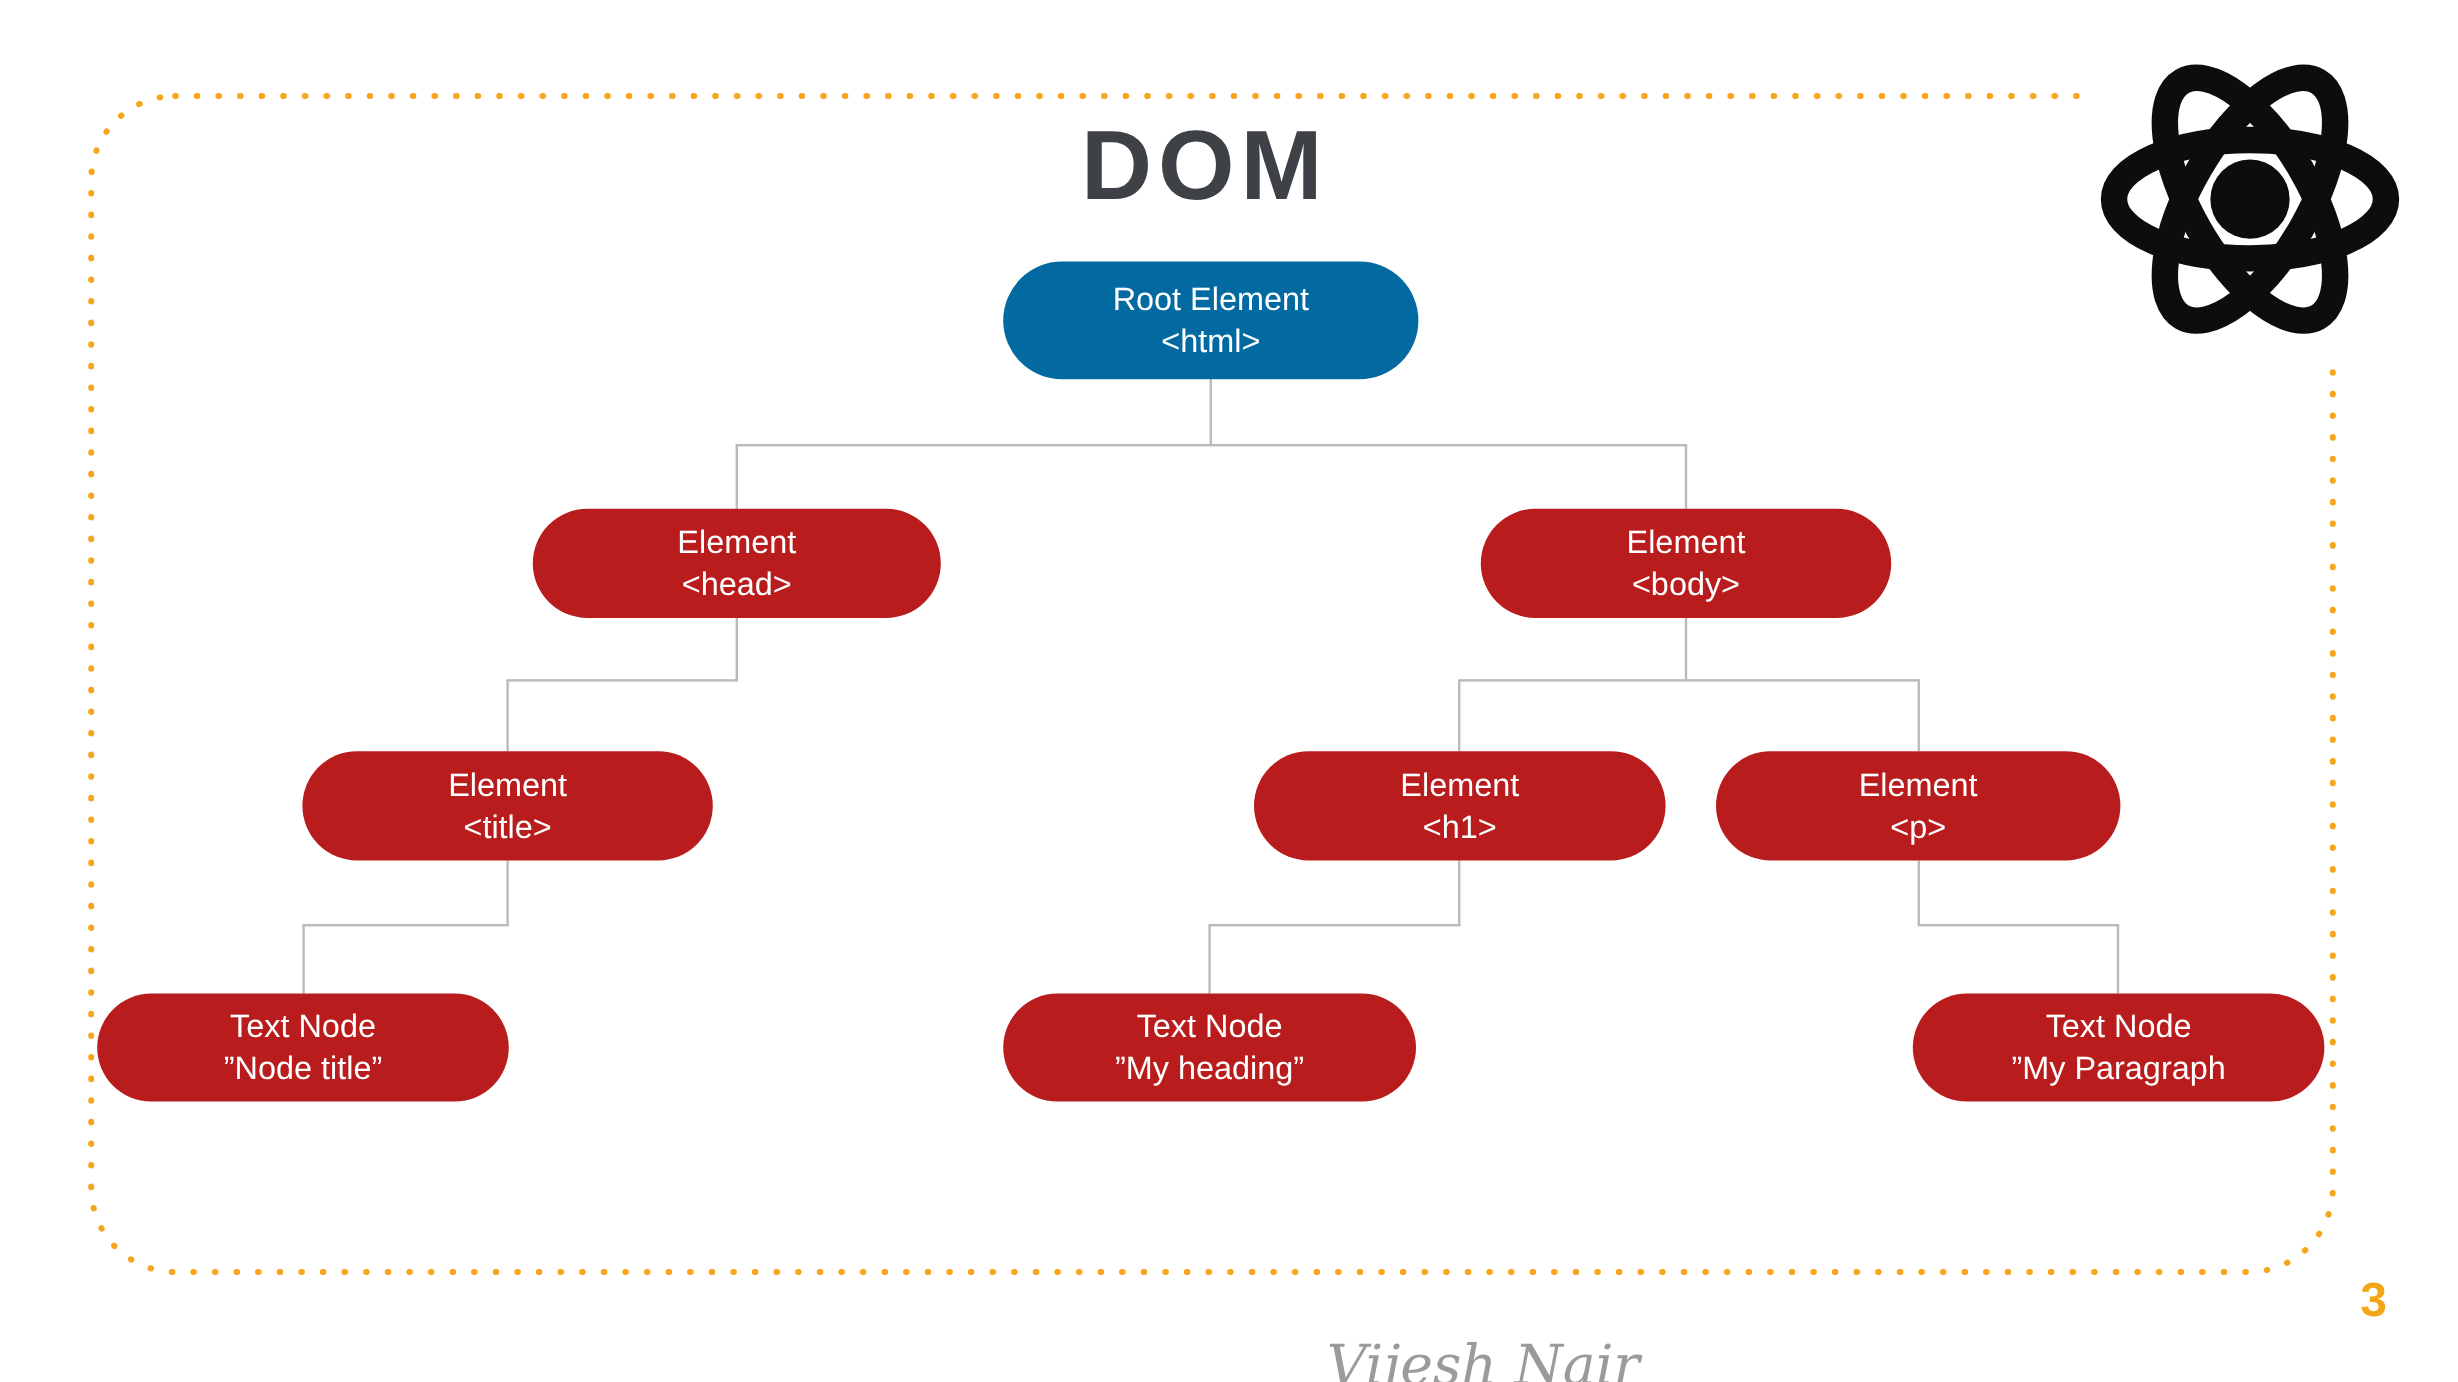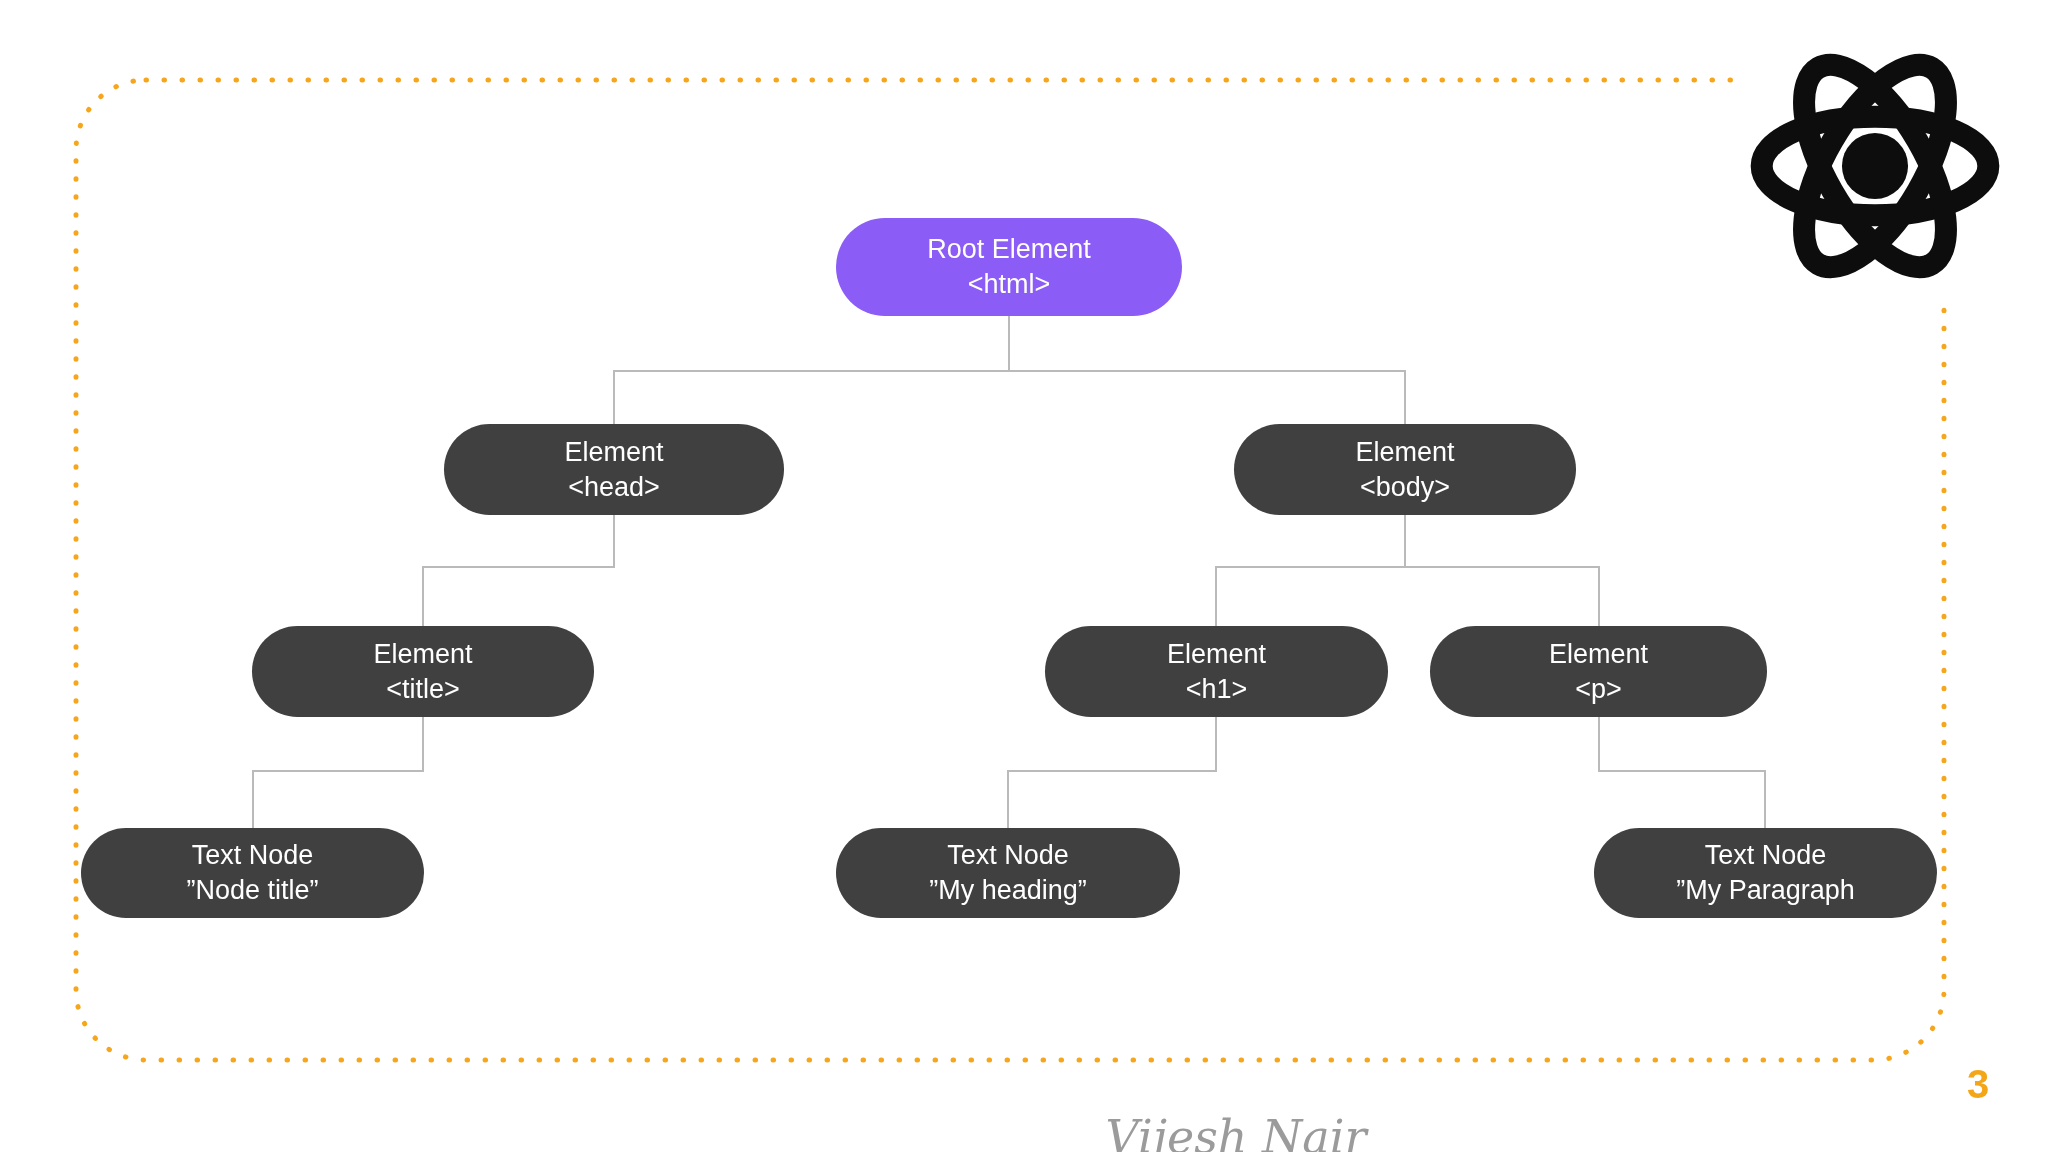--- a/index.html
+++ b/index.html
@@ -14,23 +14,23 @@
     font-size:82px;font-weight:800;letter-spacing:5px;color:#3E4145;
   }
   .react-logo{
     position:absolute;left:1736px;top:30px;width:278px;height:272px;
     background:#ffffff;display:flex;align-items:center;justify-content:center;
   }
   .react-logo svg{width:262px;height:256px;}
   .node{
     position:absolute;border-radius:60px;color:#ffffff;
     display:flex;flex-direction:column;align-items:center;justify-content:center;
-    text-align:center;line-height:35px;font-size:27px;background:#404040;
+    text-align:center;line-height:35px;font-size:27px;background:#b91c1c;
   }
-  .node--root{background:#8b5cf6;}
+  .node--root{background:#0369a1;}
   .cv{position:absolute;width:2px;background:#BABABA;}
   .ch{position:absolute;height:2px;background:#BABABA;}
   .page-number{
     position:absolute;left:1956px;top:1062px;width:44px;text-align:center;
     font-size:40px;font-weight:700;color:#F3A617;
   }
   .signature{
     position:absolute;left:1236px;top:1110px;transform:translateX(-50%);
     font-family:"DejaVu Serif", serif;font-style:italic;
     font-size:46px;color:#9B9B9B;white-space:nowrap;
@@ -38,20 +38,21 @@
 </style>
 </head>
 <body>
 
 <div class="slide">
 
   <svg class="border-svg" width="2048" height="1152">
     <rect x="76" y="80" width="1868" height="980" rx="70" ry="70" fill="none" stroke="#F6A61C" stroke-width="5" stroke-dasharray="0.5 17.5" stroke-linecap="round"></rect>
   </svg>
 
+  <div class="page-title">DOM</div>
 
   <div class="react-logo">
     <svg viewBox="-12.2 -12.2 24.4 24.4">
       <circle r="3.15" fill="#0D0D0D"></circle>
       <g stroke="#0D0D0D" stroke-width="2.1" fill="none">
         <ellipse rx="10.8" ry="4.7"></ellipse>
         <ellipse rx="10.8" ry="4.7" transform="rotate(60)"></ellipse>
         <ellipse rx="10.8" ry="4.7" transform="rotate(120)"></ellipse>
       </g>
     </svg>

